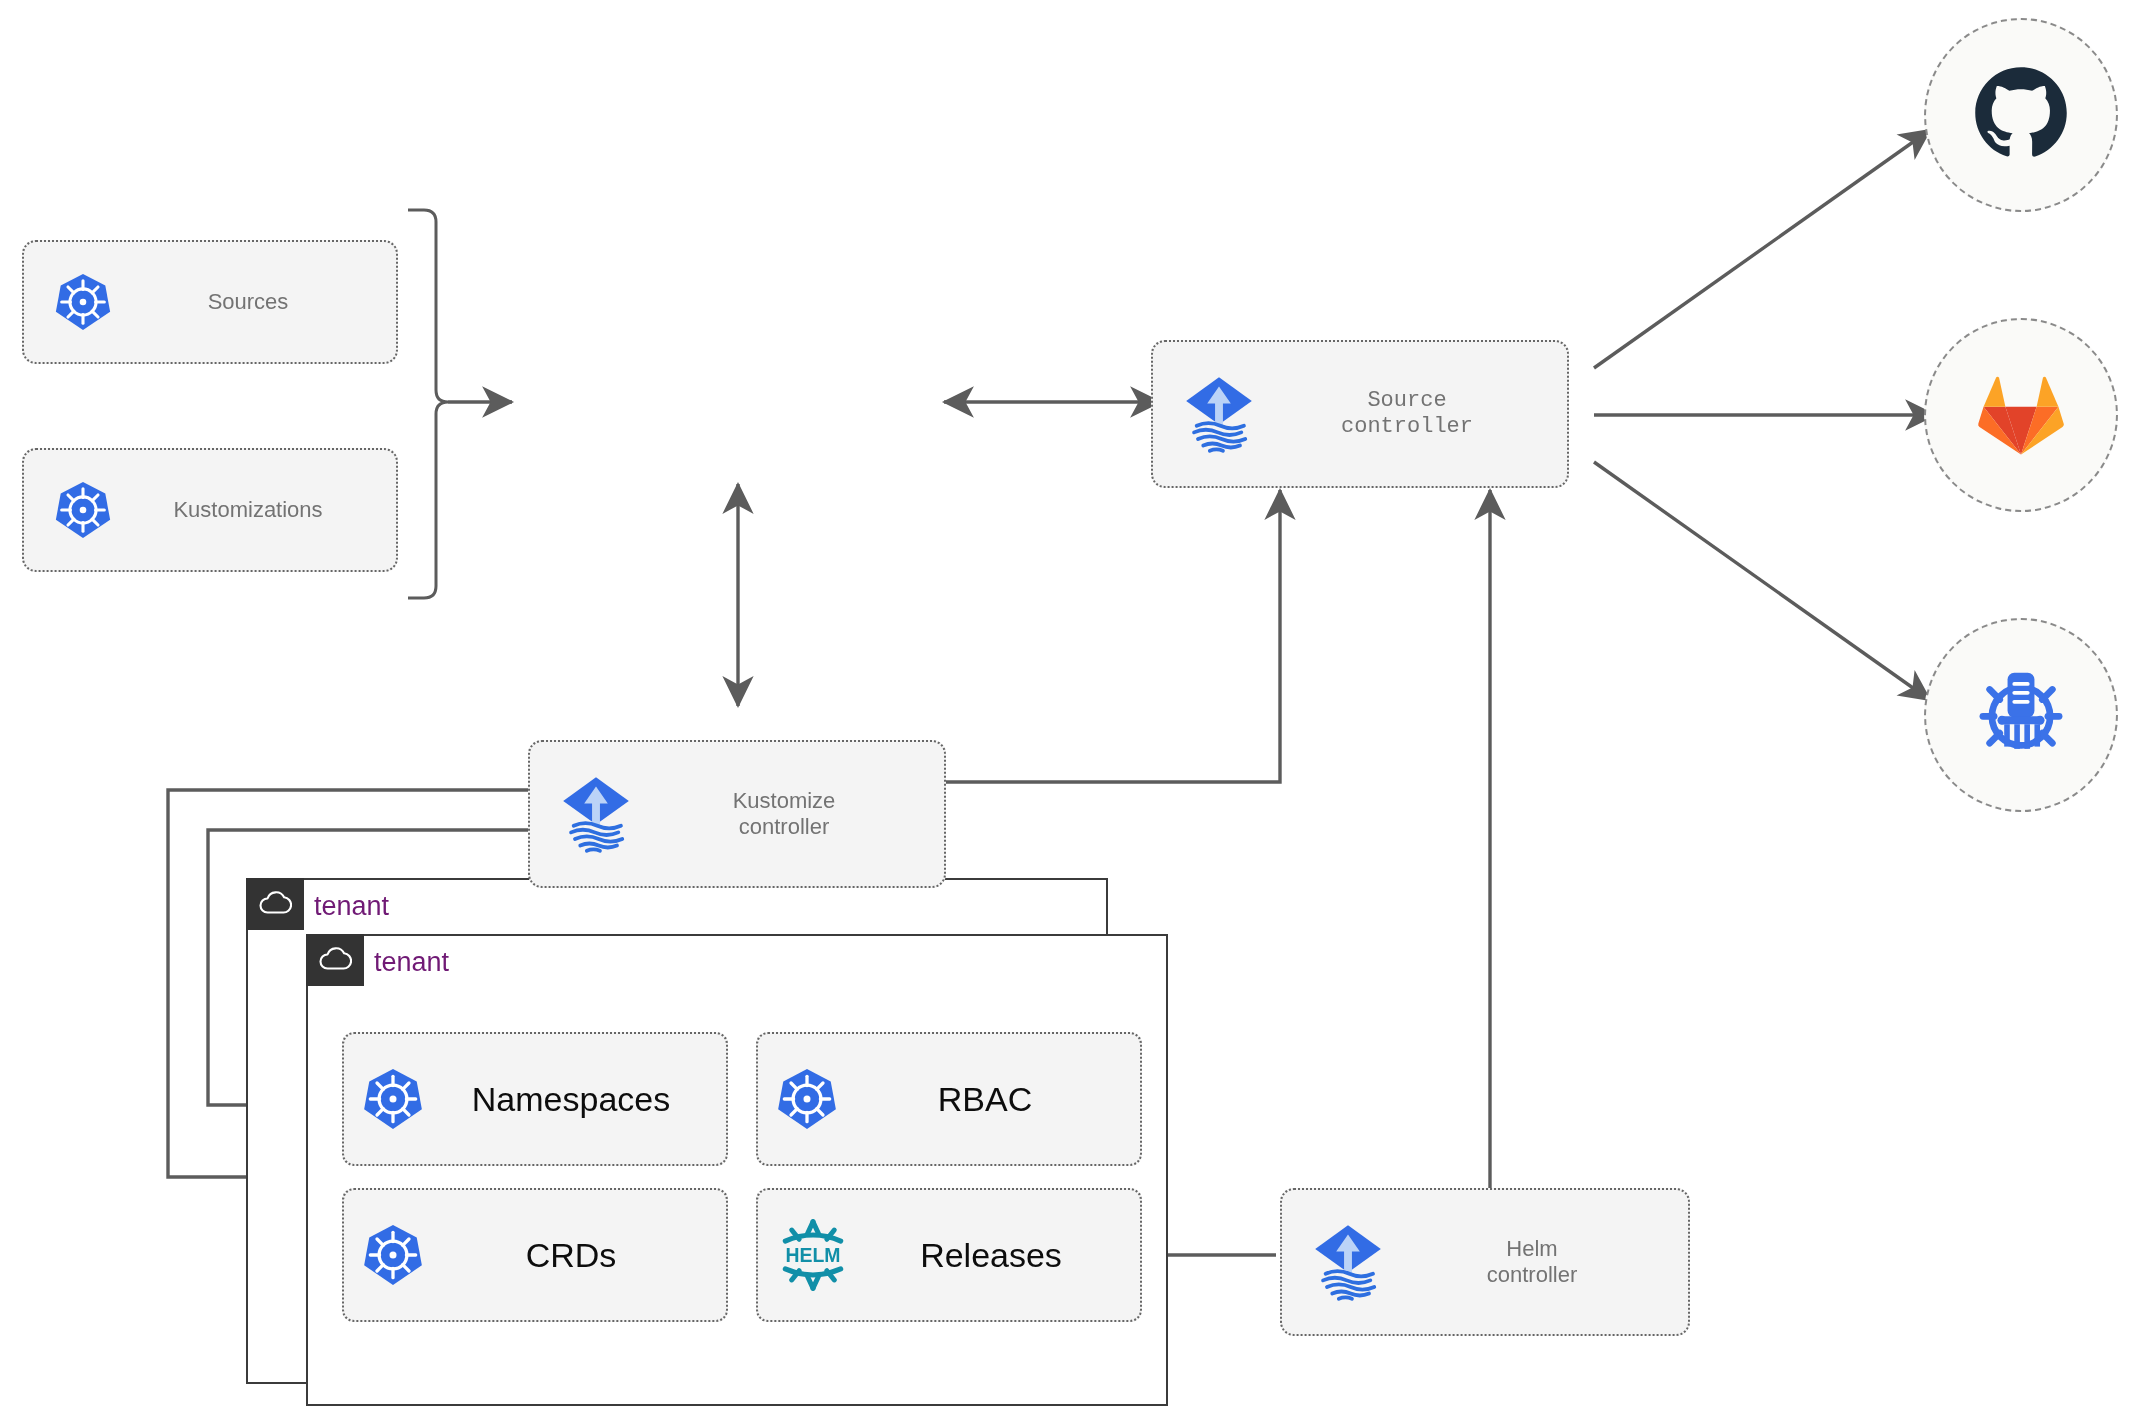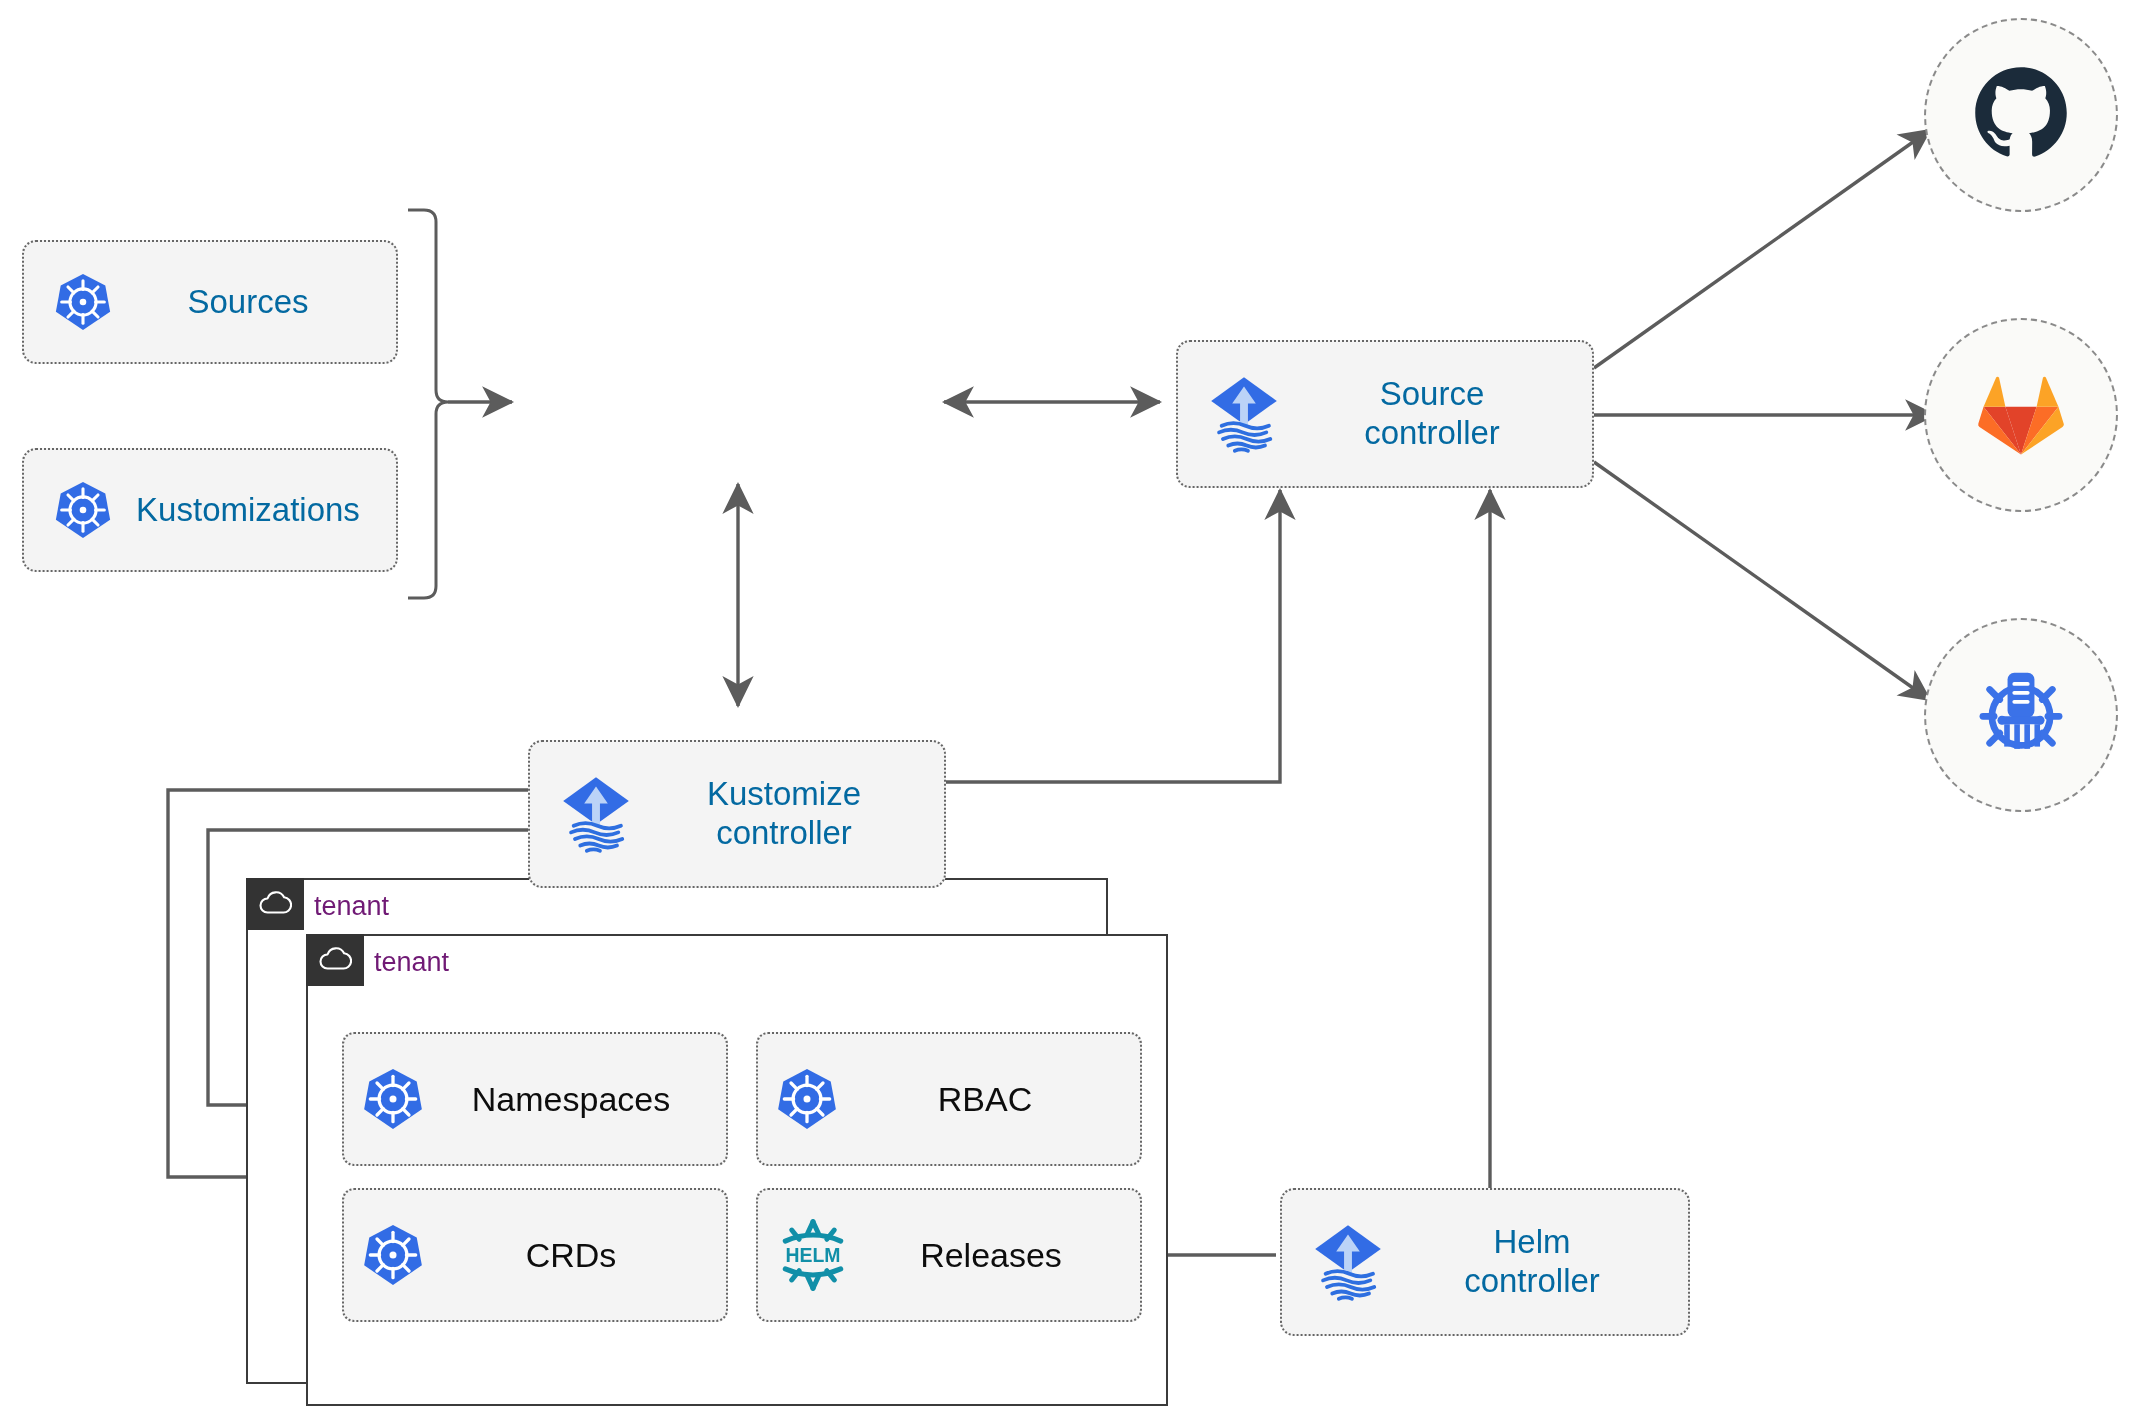--- a/index.html
+++ b/index.html
@@ -39,22 +39,22 @@
   }
   .node .ico {
     flex: 0 0 auto;
     display: flex;
     align-items: center;
     justify-content: center;
   }
   .node .lbl {
     flex: 1 1 auto;
     text-align: center;
-    color: #0369a1;
-    font-size: 33px;
+    color: #737373;
+    font-size: 22px;
     line-height: 1.18;
     white-space: pre-line;
     padding-right: 14px;
   }
 
   
   .circ {
     position: absolute;
     box-sizing: border-box;
     border: 2px dashed #8a8a8a;
@@ -211,21 +211,21 @@
             <line x1="41.4" y1="41.4" x2="47.5" y2="47.5"></line>
           <line x1="47.5" y1="16.5" x2="41.4" y2="22.6"></line>
             <line x1="22.6" y1="41.4" x2="16.5" y2="47.5"></line>
         </g>
       </svg>
     </span>
     <span class="lbl">Kustomizations</span>
   </div>
 
 
-  <div class="node" style="left:1176px; top:340px; width:418px; height:148px;">
+  <div class="node" style="left:1151px; top:340px; width:418px; height:148px;font-family:Liberation Mono, monospace;">
     <span class="ico" style="padding-left:24px;">
       <svg width="84" height="84" viewBox="0 0 64 64">
         <polygon points="32,4 57,22 32,40 7,22" fill="#326CE5"></polygon>
         <path d="M32,11 L41,24 L35,24 L35,41 L29,41 L29,24 L23,24 Z" fill="#BBD3F7"></path>
         <g stroke="#2E6FE0" stroke-width="2.9" stroke-linecap="round" fill="none">
           <path d="M15,41 Q24,37 33,41 Q42,45 51,41"></path>
           <path d="M13,46 Q22,42 31,46 Q40,50 49,46"></path>
           <path d="M16,51 Q25,47 34,51 Q43,55 52,51"></path>
           <path d="M20,56 Q27,53 34,56 Q41,59 48,56"></path>
           <path d="M25,60 Q30,58 35,60"></path>

